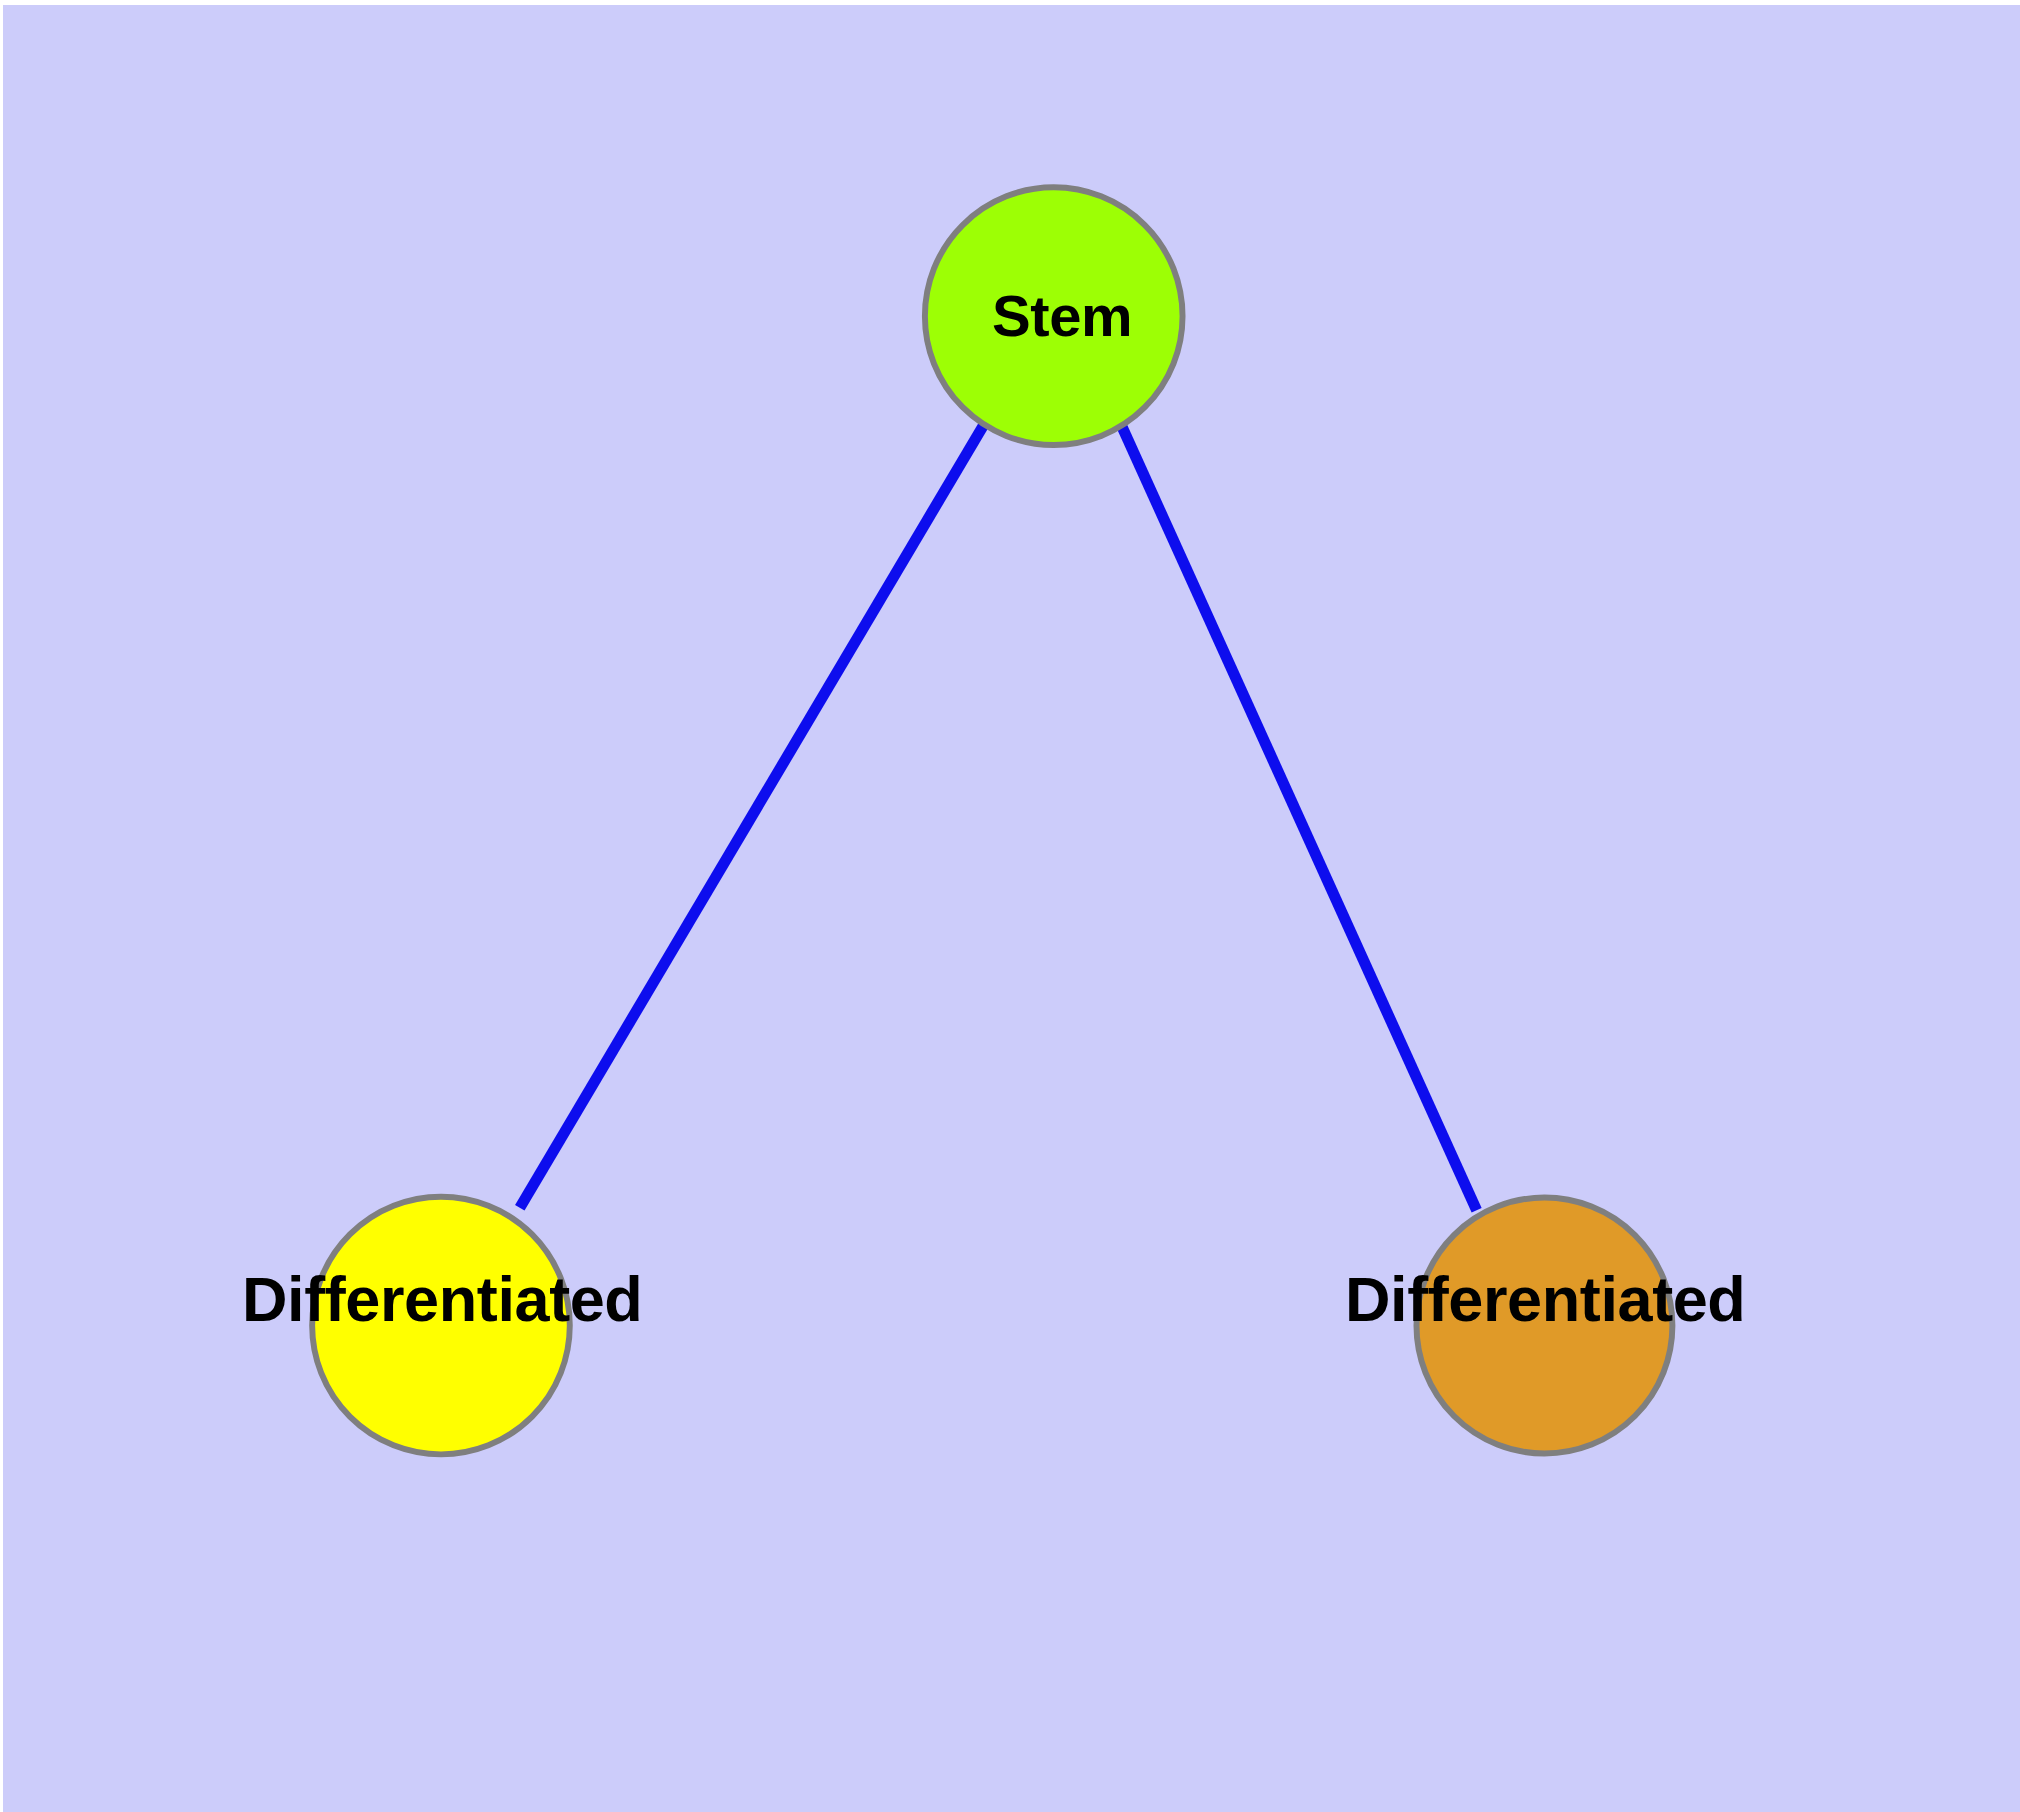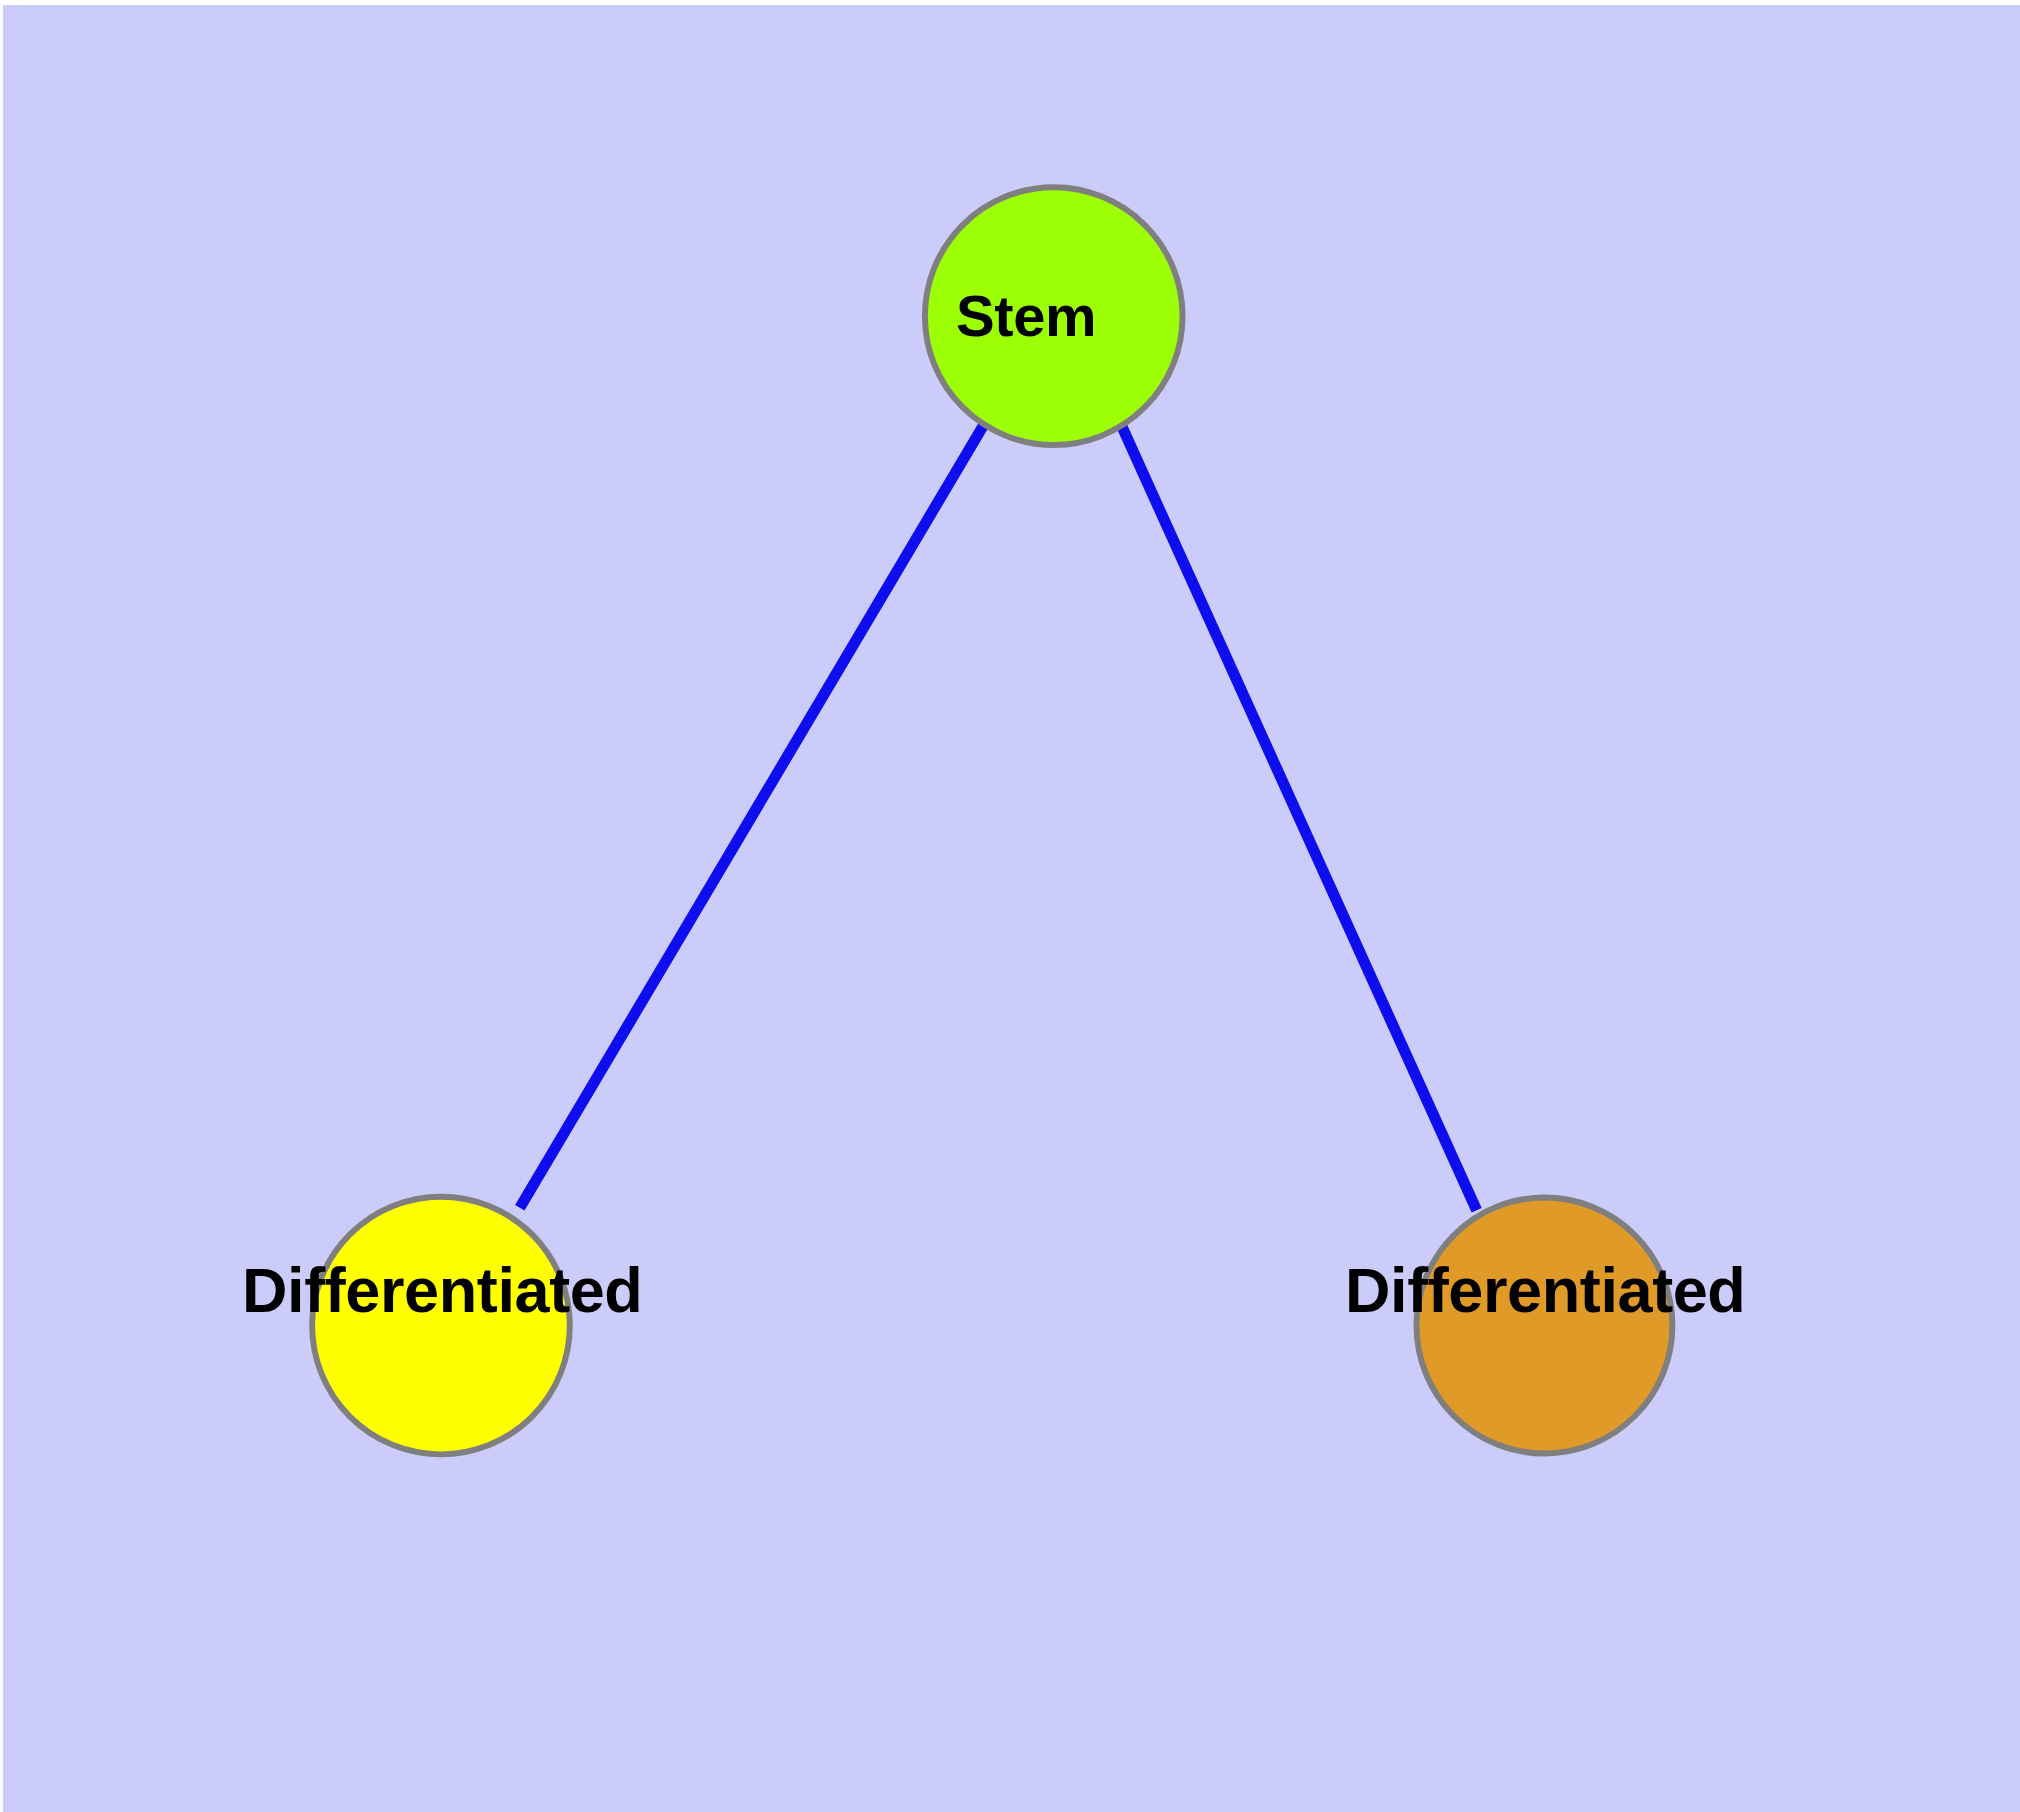--- a/index.html
+++ b/index.html
@@ -51,20 +51,21 @@
     line-height: 1.12;
     letter-spacing: -0.4px;
     pointer-events: none;
     -webkit-font-smoothing: antialiased;
   }
   .label-stem {
     font-size: 58px;
   }
   .label-diff {
     font-size: 63px;
+    margin-top: 9px;
   }
   .label-line {
     display: block;
   }
 </style>
 </head>
 <body>
 
 <div id="canvas" style="width: 2021px; height: 1812px; background: rgb(255, 255, 255);">
 
@@ -75,21 +76,21 @@
       <line class="edge-line" x1="1160" y1="502" x2="613" y2="1425" stroke="#0d0dee" stroke-width="13"></line>
       <line class="edge-line" x1="1322" y1="500" x2="1742" y2="1428" stroke="#0d0dee" stroke-width="13"></line>
     </g>
     <g>
       <circle class="node-circle" cx="1243" cy="373" r="152" fill="#9dff05" stroke="#7f7f7f" stroke-width="7"></circle>
       <circle class="node-circle" cx="520" cy="1564" r="152" fill="#ffff00" stroke="#7f7f7f" stroke-width="7"></circle>
       <circle class="node-circle" cx="1822" cy="1564" r="151" fill="#e09a28" stroke="#7f7f7f" stroke-width="7"></circle>
     </g>
   </svg>
 
-  <div class="node-label label-stem" style="font-size: 58px; color: rgb(0, 0, 0); left: 956px; top: 284px; width: auto; text-align: center; display: inline-block;">
+  <div class="node-label label-stem" style="font-size: 58px; color: rgb(0, 0, 0); left: 992px; top: 284px; width: auto; text-align: center; display: inline-block;">
     <span class="label-line">Stem</span>
   </div>
 
   <div class="node-label label-diff" style="font-size: 63px; color: rgb(0, 0, 0); left: 242px; top: 1255px; width: auto; text-align: center; display: inline-block;">
     <span class="label-line">Differentiated</span>
   </div>
 
   <div class="node-label label-diff" style="font-size: 63px; color: rgb(0, 0, 0); left: 1345px; top: 1255px; width: auto; text-align: center; display: inline-block;">
     <span class="label-line">Differentiated</span>
   </div>

